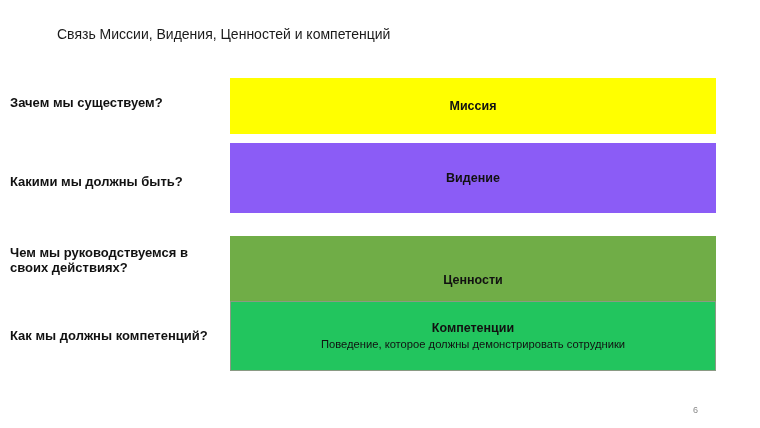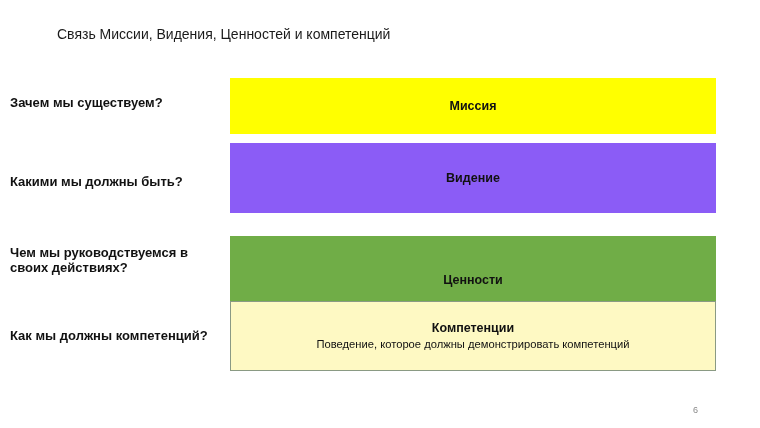--- a/index.html
+++ b/index.html
@@ -25,18 +25,18 @@
 <div class="box" style="top:143px;height:70px;background:#8b5cf6;">
   <div class="h">Видение</div>
 </div>
 
 <div class="q" style="top:245px;">Чем мы руководствуемся в своих действиях?</div>
 <div class="box" style="top:221px;height:88px;background:#70AD47;margin-top:15px;">
   <div class="h">Ценности</div>
 </div>
 
 <div class="q" style="top:328px;">Как мы должны компетенций?</div>
-<div class="box" style="top:301px;height:70px;background:#fef9c3;border:1.5px solid #8a9a84;">
+<div class="box" style="top:301px;height:70px;background:#22c55e;border:1.5px solid #8a9a84;">
   <div class="h">Компетенции</div>
-  <div class="d">Поведение, которое должны демонстрировать компетенций</div>
+  <div class="d">Поведение, которое должны демонстрировать сотрудники</div>
 </div>
 
 <div class="pn">6</div>
 
 </body></html>

